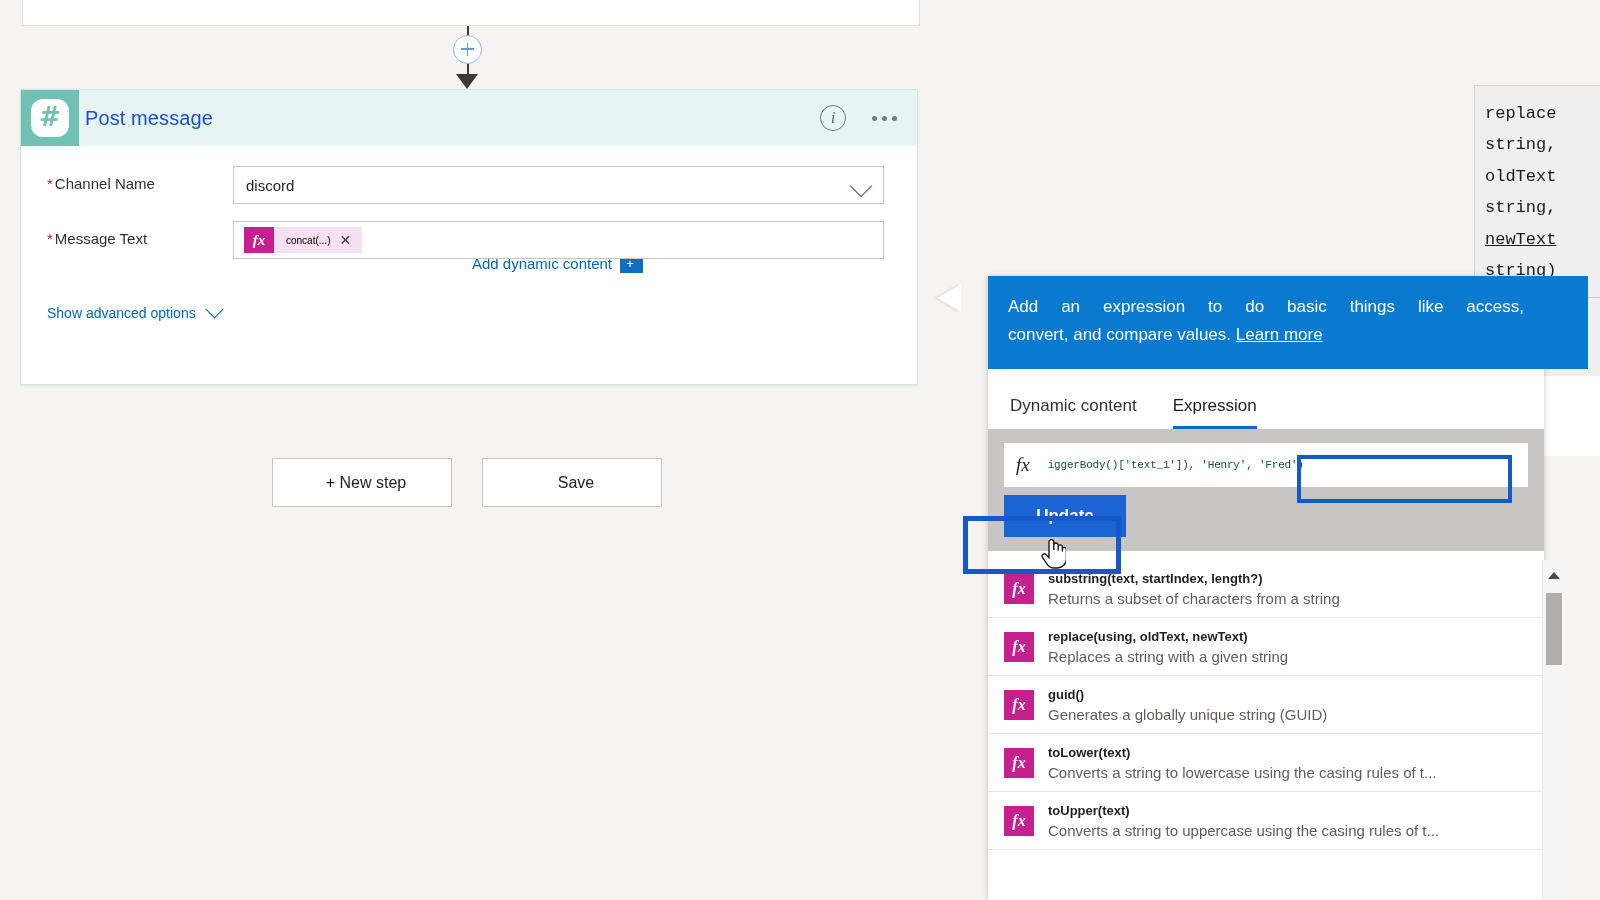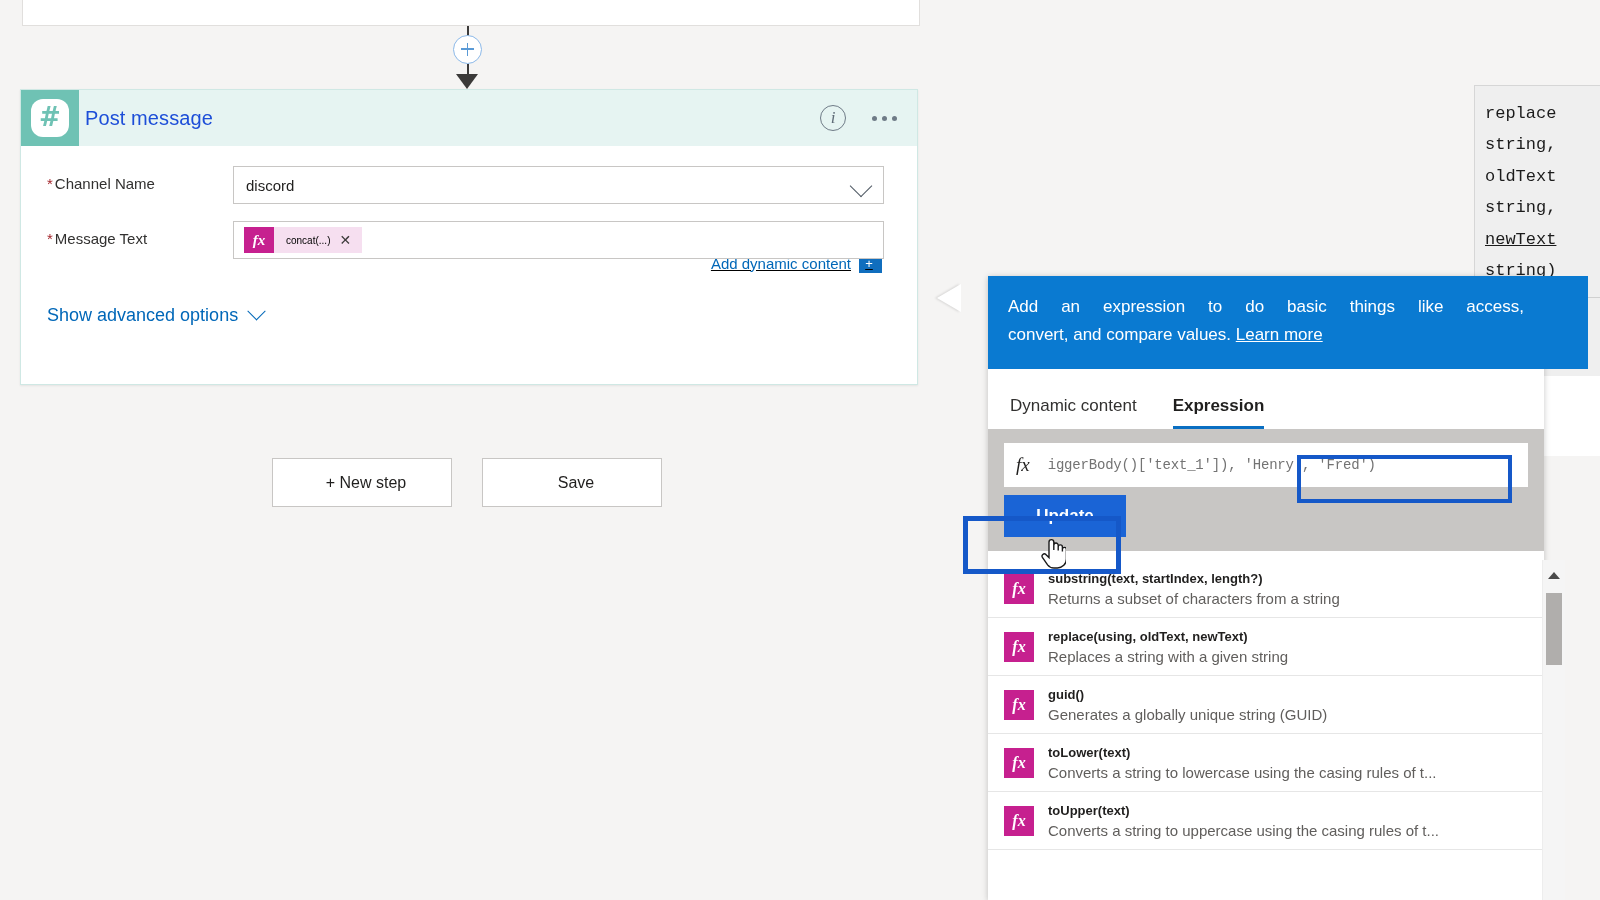--- a/index.html
+++ b/index.html
@@ -87,30 +87,30 @@
     display:inline-flex;align-items:center;height:26px;background:#f6dff0;margin-left:-2px;
   }
   .token-fx{
     width:30px;height:26px;background:#c6208f;color:#fff;display:flex;align-items:center;justify-content:center;
     font-family:"Liberation Serif","DejaVu Serif",serif;font-style:italic;font-size:15px;font-weight:700;
   }
   .token-text{padding:0 9px 0 12px;font-size:10px;color:#000000;}
   .token-x{padding-right:11px;font-size:14px;color:#3b3a39;cursor:pointer;}
 
   .dyn-row{
-    display:flex;justify-content:flex-end;align-items:center;margin-top:-6px;padding-right:2px;text-decoration:underline;
+    display:flex;justify-content:center;align-items:center;margin-top:-6px;padding-right:2px;
   }
   .dyn-link{font-size:15px;color:#0067b8;cursor:pointer;}
   .dyn-plus{
     width:20px;height:20px;background:#106ebe;color:#fff;margin-left:8px;
     display:flex;align-items:center;justify-content:center;font-size:13px;line-height:1;
     border-right:3px solid #106ebe;box-sizing:content-box;
   }
   .adv-row{display:flex;align-items:center;margin-top:32px;}
-  .adv-link{font-size:18px;color:#0067b8;cursor:pointer;}
+  .adv-link{font-size:14px;color:#0067b8;cursor:pointer;}
   .adv-chev{
     margin-left:12px;width:12px;height:12px;
     border-right:1.8px solid #0067b8;border-bottom:1.8px solid #0067b8;
     transform:rotate(45deg) translate(-3px,-3px);
   }
 
   
   .btn-row{position:absolute;left:272px;top:458px;display:flex;gap:30px;}
   .btn{
     width:180px;height:49px;border:1px solid #c8c6c4;background:#ffffff;
@@ -138,36 +138,36 @@
   .banner .line2{margin-top:2px;}
   .banner a{color:#ffffff;}
   .banner-clip{
     position:absolute;right:-44px;top:0;width:44px;height:100%;background:#0a7ad1;
   }
 
   .tabs{display:flex;align-items:flex-end;height:60px;padding:0 22px;background:#ffffff;gap:36px;}
   .tab{
     font-size:17px;color:#323130;padding-bottom:13px;cursor:pointer;position:relative;
   }
-  .tab.active{font-weight:700;color:#201f1e;}
+  .tab.active{font-weight:400;color:#201f1e;}
   .tab.active:after{
     content:"";position:absolute;left:0;right:0;bottom:0;height:3px;background:#0a6fc2;
   }
 
   .expr-area{background:#c8c6c4;padding:14px 16px 14px 16px;}
   .expr-input{
     height:44px;background:#ffffff;display:flex;align-items:center;padding:0 12px;
     position:relative;
   }
   .expr-fx{
     font-family:"Liberation Serif","DejaVu Serif",serif;font-style:italic;font-size:19px;color:#201f1e;
     margin-right:18px;
   }
   .expr-text{
-    font-family:"Liberation Mono","DejaVu Sans Mono",monospace;font-size:14px;color:#737373;
+    font-family:"Liberation Mono","DejaVu Sans Mono",monospace;font-size:11px;color:#14532d;
     white-space:pre;letter-spacing:-.2px;
   }
   .hl-box-args{
     position:absolute;left:1297px;top:455px;width:215px;height:48px;
     border:4px solid #1558c8;box-sizing:border-box;pointer-events:none;
   }
   .btn-update-wrap{margin-top:8px;}
   .btn-update{
     width:122px;height:42px;background:#1a64d6;color:#ffffff;border:none;
     font-size:17px;font-weight:700;font-family:"Liberation Sans","DejaVu Sans",sans-serif;

